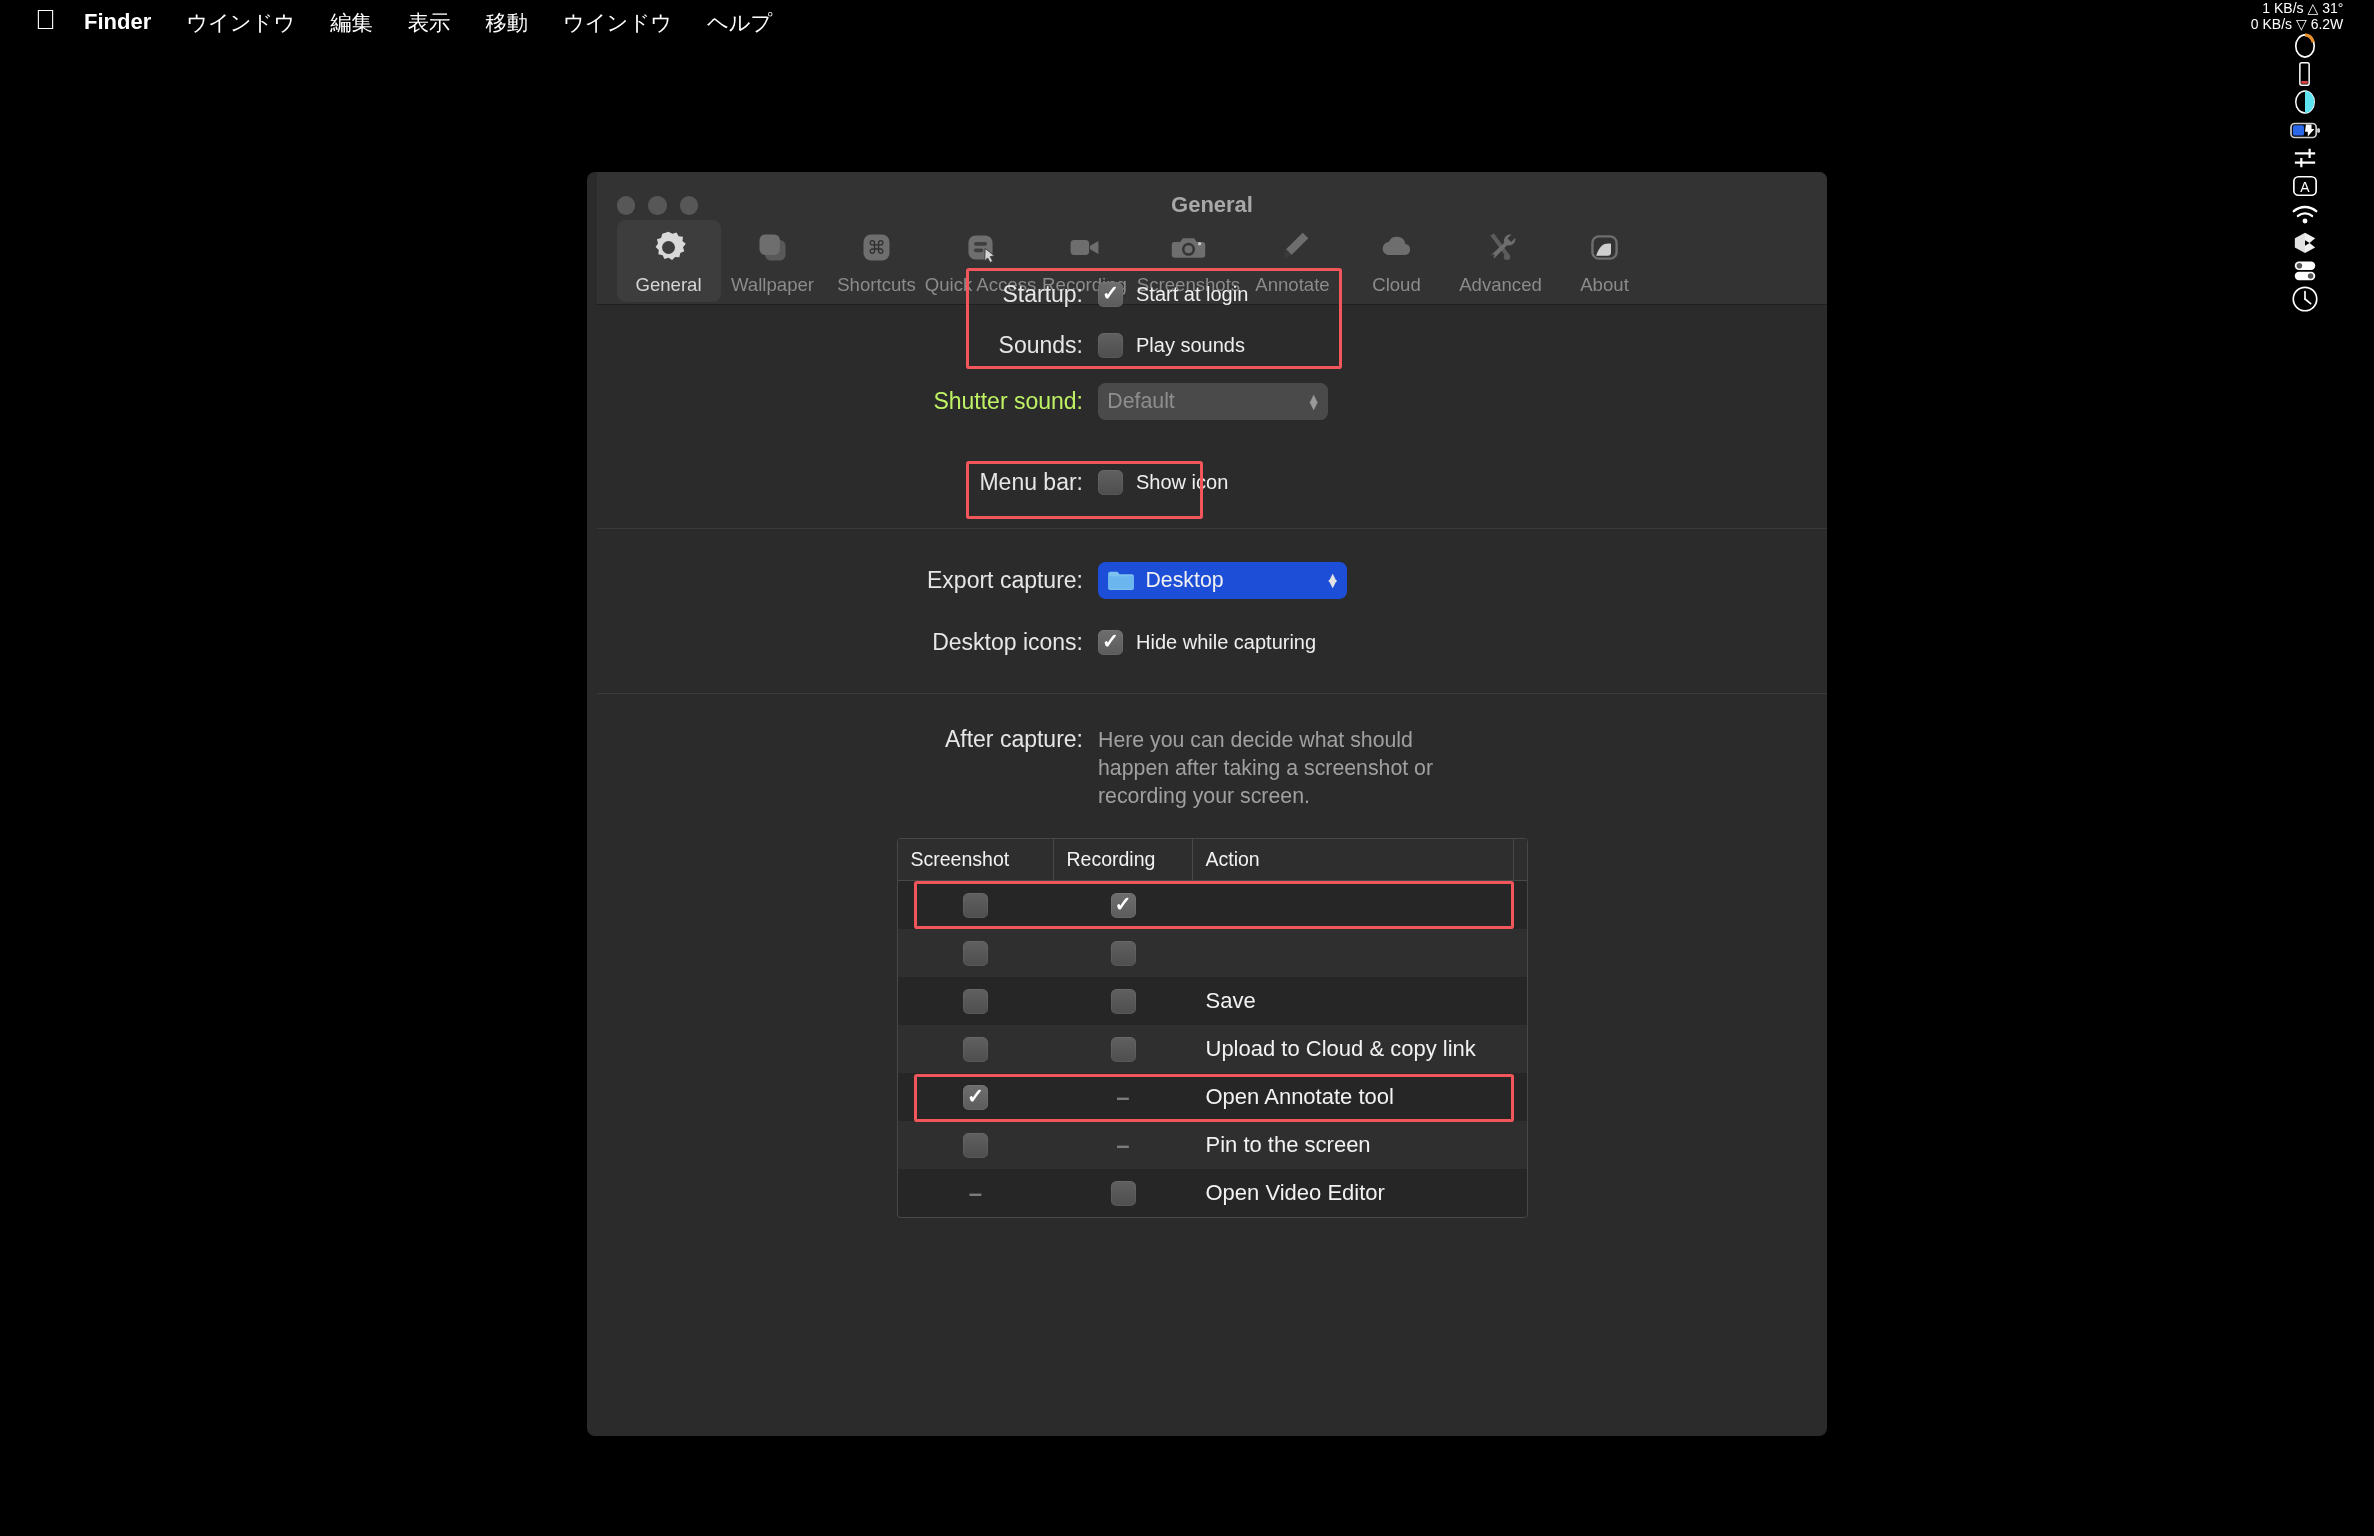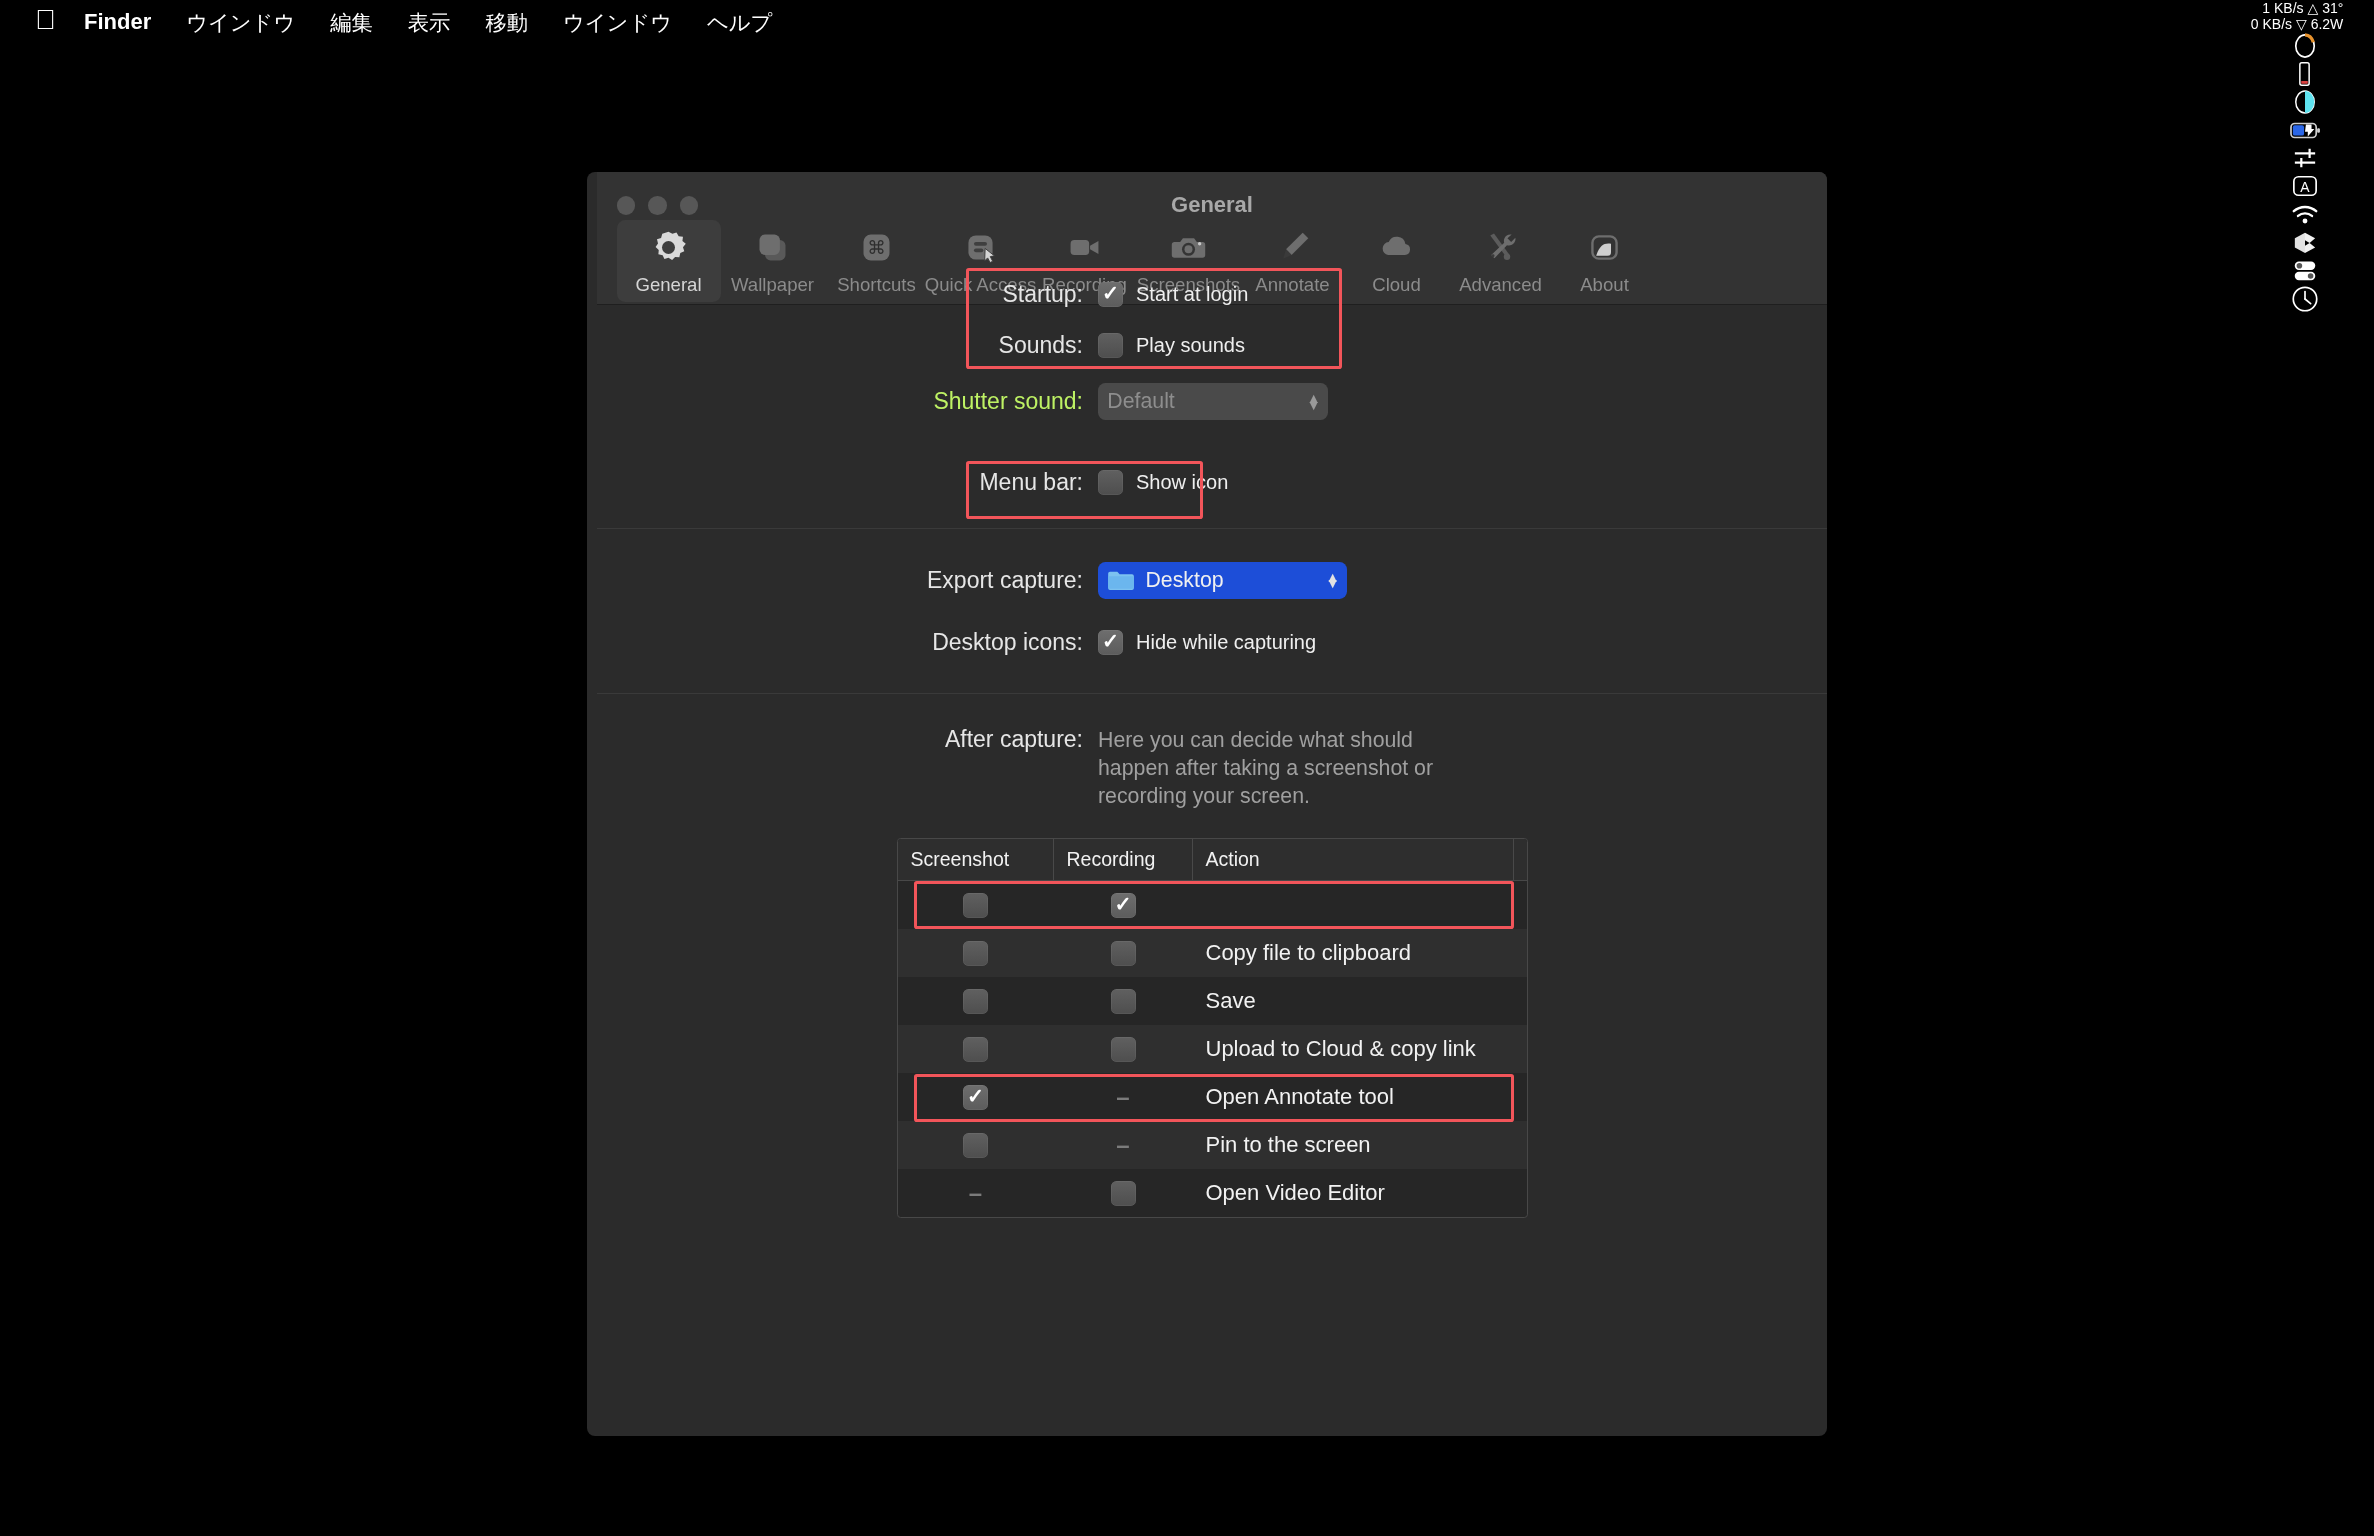--- a/index.html
+++ b/index.html
@@ -508,23 +508,20 @@
                 </span>
               </div>
             </div>
             <div class="trow alt">
               <div class="tc c1">
                 <span class="cbox"></span>
               </div>
               <div class="tc c2">
                 <span class="cbox"></span>
               </div>
-              <div class="tc c3">
-                <span class="tc-label">Copy file to clipboard</span>
-              </div>
             </div>
             <div class="trow">
               <div class="tc c1">
                 <span class="cbox"></span>
               </div>
               <div class="tc c2">
                 <span class="cbox"></span>
               </div>
               <div class="tc c3">
                 <span class="tc-label">Save</span>

